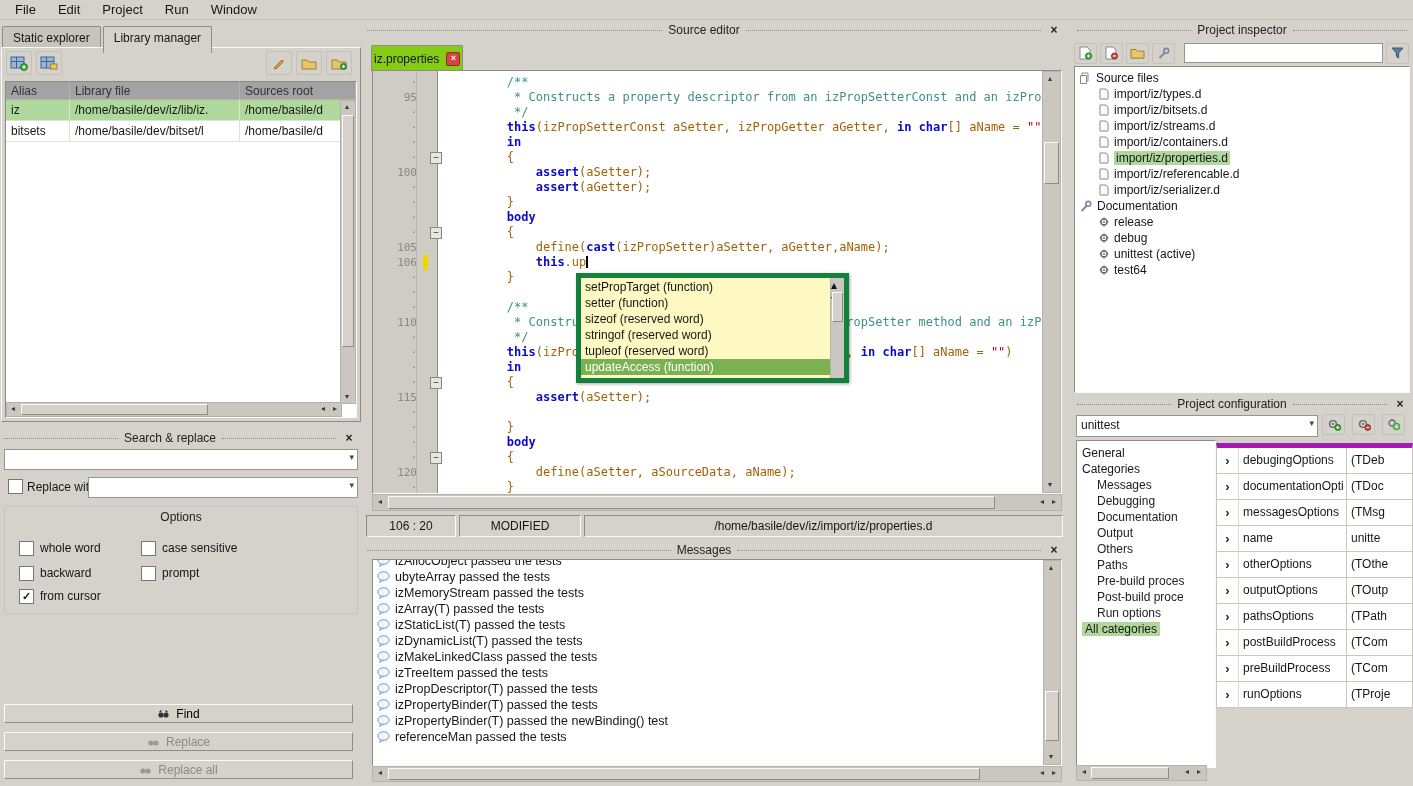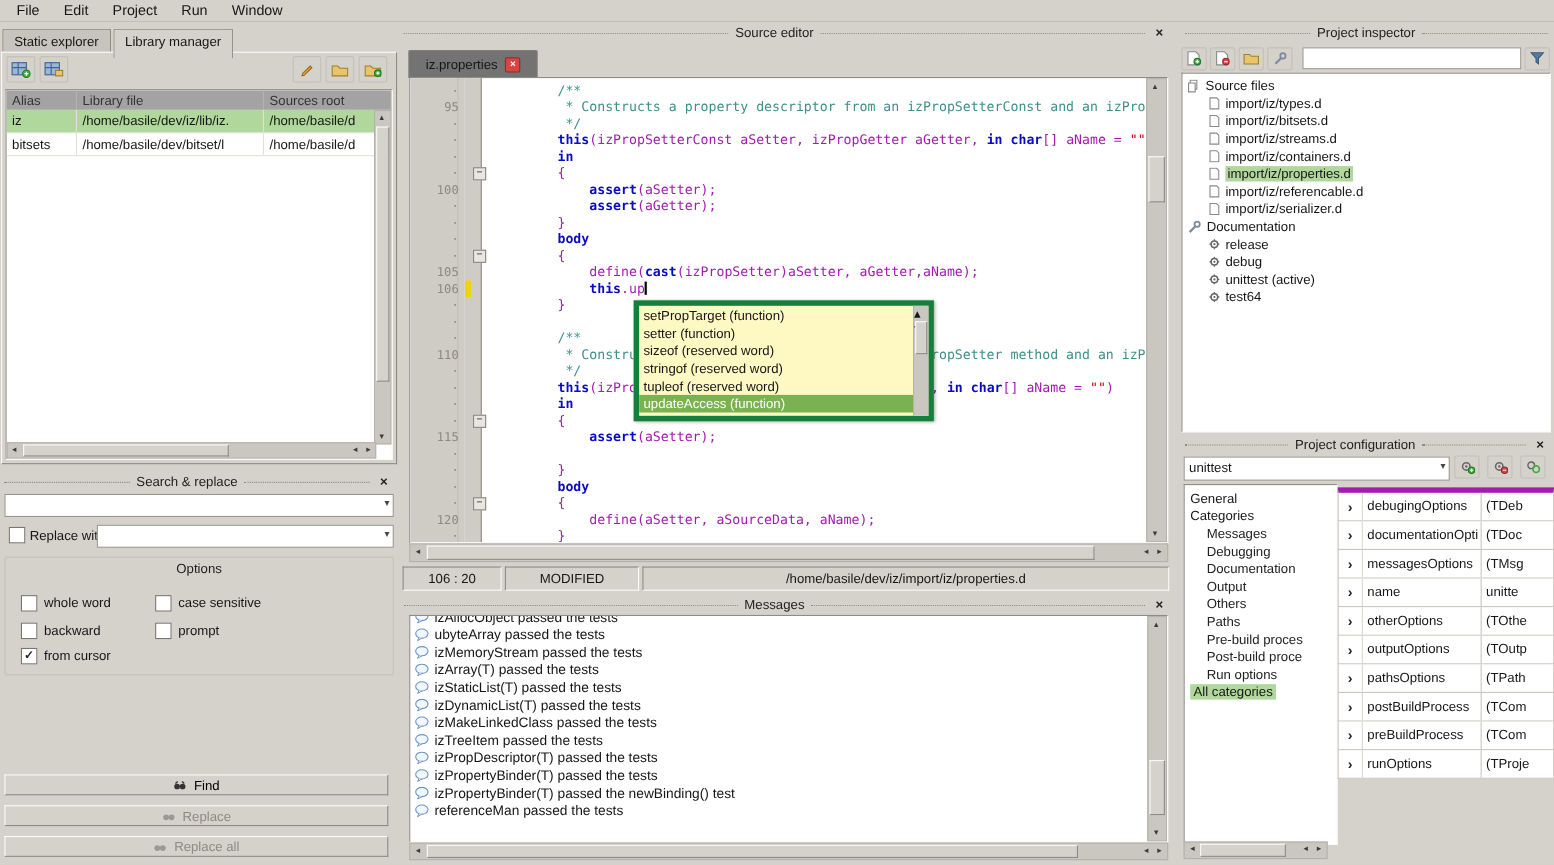--- a/index.html
+++ b/index.html
@@ -15,21 +15,21 @@
 
   
   .phead{display:flex;align-items:center;gap:6px;height:16px;color:#222}
   .phead .dots{flex:1;border-top:1px dotted #8f8b85;height:0}
   .xbtn{width:14px;text-align:center;font-weight:bold;font-size:12px;line-height:14px;color:#222;cursor:default}
 
   
   .tab{padding:4px 10px 0;height:22px;background:#c7c3bd;border:1px solid #8f8b85;border-bottom:none;
        border-radius:2px 2px 0 0;margin-right:2px;cursor:default}
   .tab.active{background:#d5d1cb;position:relative;z-index:2}
-  .edtab{display:flex;align-items:center;gap:7px;padding:0 15px;background:#737373;border:1px solid #8f8b85;
+  .edtab{display:flex;align-items:center;gap:7px;padding:0 2px;background:#84cc16;border:1px solid #8f8b85;
          border-bottom:none;border-radius:2px 2px 0 0}
   .tabclose{width:12px;height:12px;background:#d64541;border:1px solid #8a2f2c;color:#fff;font-size:9px;
             line-height:11px;text-align:center;font-weight:bold;border-radius:2px}
 
   
   .toolbtn{width:26px;height:24px;background:#d5d1cb;border:1px solid #c4c0ba;border-radius:2px;
            display:flex;align-items:center;justify-content:center;padding:0;cursor:default}
   .toolbtn.sm{width:23px;height:21px}
 
   
@@ -71,21 +71,21 @@
   .mark{width:5px;flex:none}
   .mark.changed{background:#f0d500}
   .fold{width:16px;flex:none;position:relative}
   .foldbox{position:absolute;left:2px;top:2px;width:10px;height:10px;background:#e9e6e0;border:1px solid #8a8680;
            font-size:9px;line-height:8px;text-align:center;color:#333}
   .foldbox::before{content:"−"}
   .ct{white-space:pre;padding-left:5px;flex:1;overflow:hidden}
   .tk-kw{color:#0b0bc7;font-weight:bold}
   .tk-cmt{color:#3f8f8a}
   .tk-str{color:#c40000}
-  .tk-txt{color:#a21caf}
+  .tk-txt{color:#a16207}
   .caret{display:inline-block;width:2px;height:12px;background:#000;vertical-align:-2px}
 
   
   .popup{background:#fef9c3;border:5px solid #15803d;box-shadow:1px 1px 3px rgba(0,0,0,.35);display:flex;z-index:8}
   .popup-list{flex:1;overflow:hidden;padding-top:1px}
   .popup-item{height:16px;line-height:16px;padding:0 4px;white-space:nowrap;overflow:hidden}
   .popup-item.sel{background:#7ab151;color:#fff}
   .popup-sb{width:13px;background:#cac7c1;border-left:1px solid #b5b1ab;position:relative}
 
   

